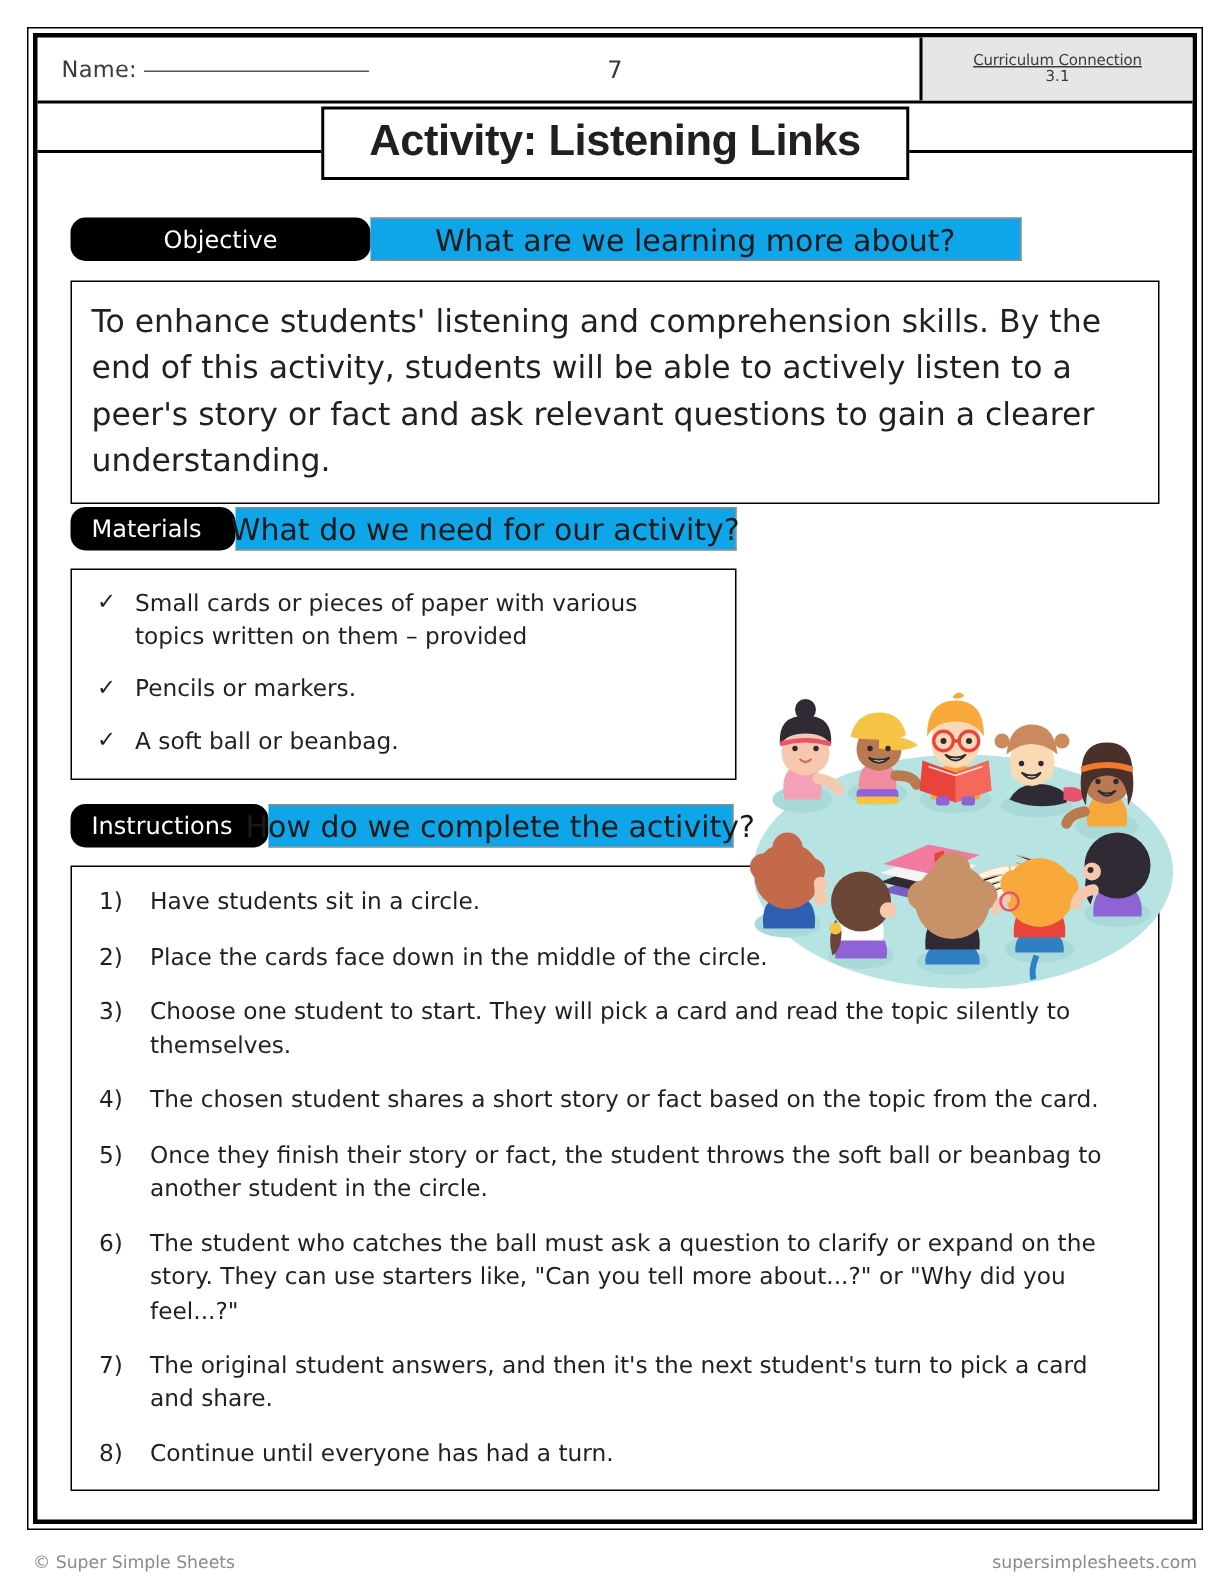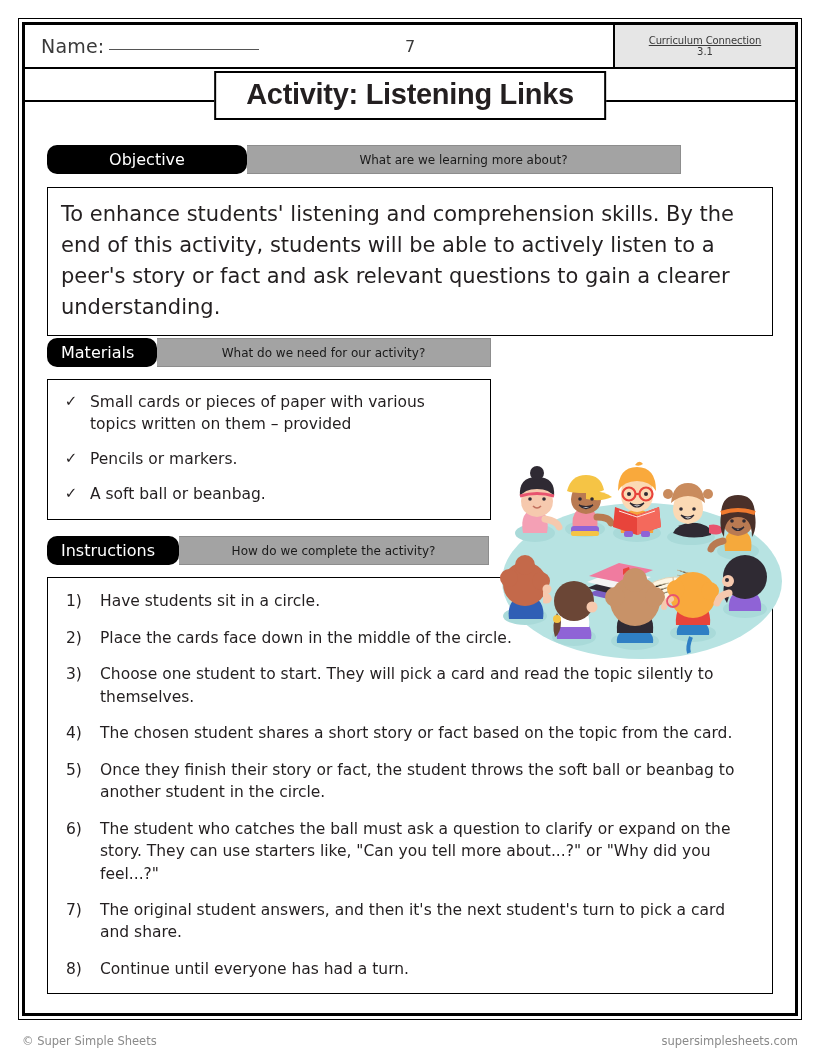--- a/index.html
+++ b/index.html
@@ -32,21 +32,21 @@
 
   
   .header-row {
     position: relative;
     height: 44px;
     border-bottom: 2px solid #000;
     display: flex;
     align-items: center;
   }
   .name-label {
-    font-size: 19px;
+    font-size: 15px;
     color: #3a3a3a;
     padding-left: 16px;
     white-space: nowrap;
     letter-spacing: .2px;
   }
   .name-rule {
     display: inline-block;
     border-bottom: 1px solid #555;
     width: 150px;
     margin-left: 5px;
@@ -126,24 +126,24 @@
     color: #fff;
     font-size: 16px;
     display: flex;
     align-items: center;
     white-space: nowrap;
     border-radius: 10px;
   }
   .sec-tab.center { justify-content: center; }
   .sec-tab.left { justify-content: flex-start; padding-left: 14px; }
   .sec-q {
-    background: #a3a3a3;
+    background: #0ea5e9;
     border: 1px solid #8d8d8d;
     border-left: none;
-    font-size: 12px;
+    font-size: 20px;
     color: #1a1a1a;
     display: flex;
     align-items: center;
     justify-content: center;
     white-space: nowrap;
   }
 
   
   .objective-head { margin-top: 14px; }
   .objective-head .sec-tab { width: 200px; }

